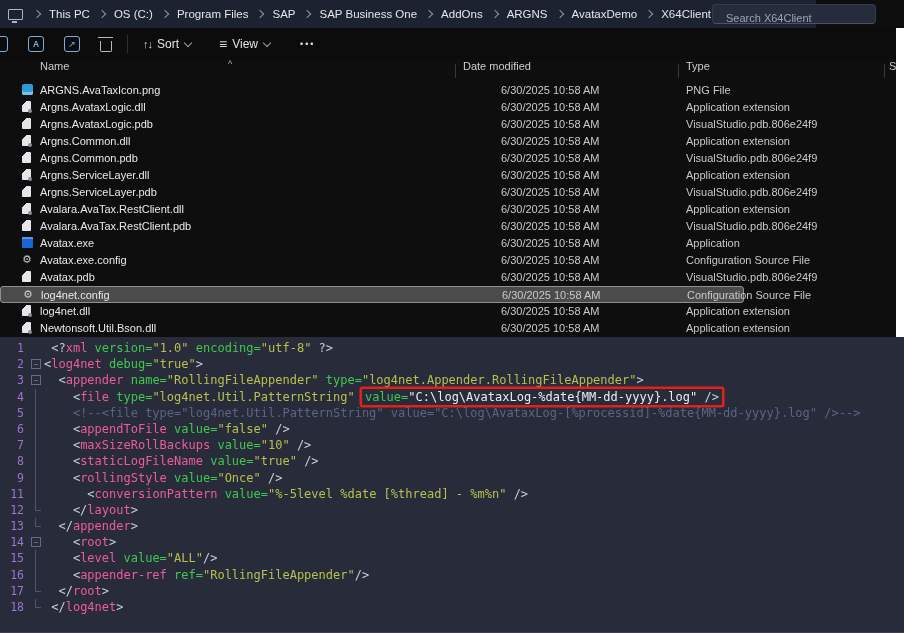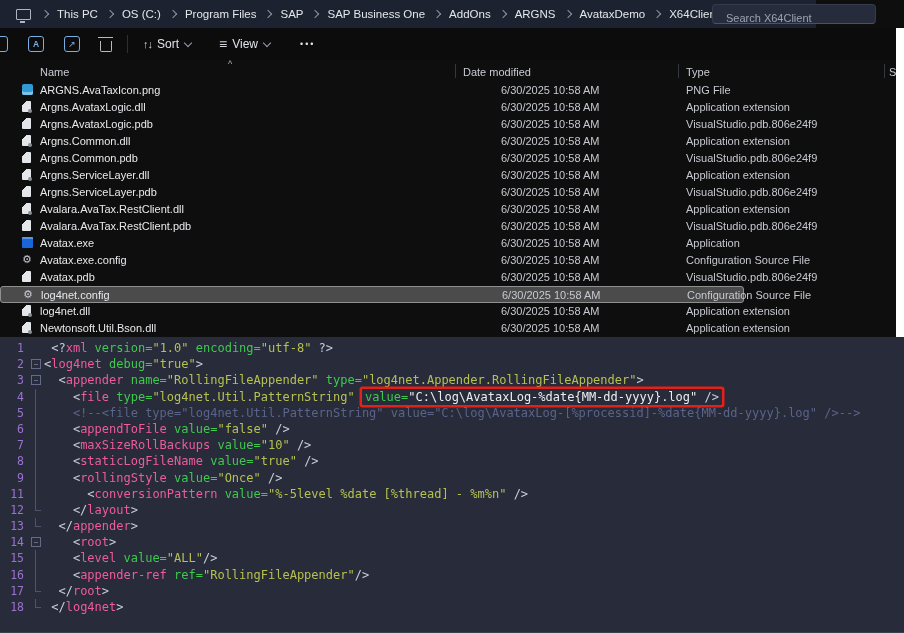--- a/index.html
+++ b/index.html
@@ -1,20 +1,20 @@
 <!DOCTYPE html>
 <html><head>
 <meta charset="utf-8">
 <style>
   html,body{margin:0;padding:0;background:#000;}
   #stage{position:relative;width:904px;height:633px;overflow:hidden;background:#0e0e0e;
          font-family:"Liberation Sans","DejaVu Sans",sans-serif;}
   
   #titlebar{position:absolute;left:0;top:0;width:816px;height:28px;background:#1d2230;
-            display:flex;align-items:center;padding-left:16px;box-sizing:border-box;}
+            display:flex;align-items:center;padding-left:8px;box-sizing:border-box;}
   .crumbs{display:flex;align-items:center;gap:9px;color:#e3e6ea;font-size:11.5px;white-space:nowrap;}
   .crumb{cursor:default;}
   .chev-r{width:5px;height:5px;border-top:1.4px solid #8e95a5;border-right:1.4px solid #8e95a5;
           transform:rotate(45deg);display:inline-block;flex:0 0 auto;}
   .pc-icon{width:13px;height:9px;border:1.3px solid #aeb4c2;border-radius:1px;position:relative;margin-right:2px;}
   .pc-icon::after{content:"";position:absolute;left:3px;bottom:-4px;width:5px;height:1.5px;background:#aeb4c2;}
   #searchbox{position:absolute;left:712px;top:4px;width:164px;height:20px;background:#262c3b;
              border:1px solid #343b4d;border-bottom:1px solid #4a5268;border-radius:4px;
              color:#9ba3b4;font-size:11px;padding:8px 0 0 13px;box-sizing:border-box;
              font-family:"Liberation Sans","DejaVu Sans",sans-serif;outline:none;}
@@ -32,21 +32,21 @@
   .trash::before{content:"";position:absolute;left:-3px;top:-4px;width:15px;height:1.5px;background:#b4b9c3;}
   .tsep{width:1px;height:18px;background:#2f2f2f;margin:0 8px;}
   .tlabel{font-size:12px;margin:0 6px 0 5px;}
   .tglyph{font-size:11px;letter-spacing:-1px;color:#d2d5dc;}
   .vglyph{font-size:14px;color:#d2d5dc;}
   .chev-d{width:5px;height:5px;border-right:1.2px solid #9aa0ad;border-bottom:1.2px solid #9aa0ad;
           transform:rotate(45deg);margin-top:-3px;}
   .more{font-size:9px;letter-spacing:2px;color:#dfe2e8;margin-left:6px;}
   
   #colheads{position:absolute;left:0;top:32px;width:896px;height:22px;color:#c9ccd3;font-size:11px;}
-  #colheads .h{position:absolute;top:6px;}
+  #colheads .h{position:absolute;top:0;}
   .hsep{position:absolute;top:4px;width:1px;height:14px;background:#333842;}
   #sortcaret{position:absolute;left:228px;top:-1px;font-size:9px;color:#b0b4bc;}
   
   #filelist{position:absolute;left:0;top:54px;width:744px;height:255px;}
   .row{position:relative;height:17px;font-size:11px;color:#e6e8eb;box-sizing:border-box;}
   .row.sel{background:#4b4b4b;border:1px solid #8f8f8f;border-radius:3px;}
   .row span{position:absolute;top:2px;white-space:nowrap;}
   .c-name{left:40px;color:#e6e8eb;}
   .c-date{left:463px;color:#c6c9cf;padding-left:38px;}
   .c-type{left:686px;color:#c6c9cf;}

